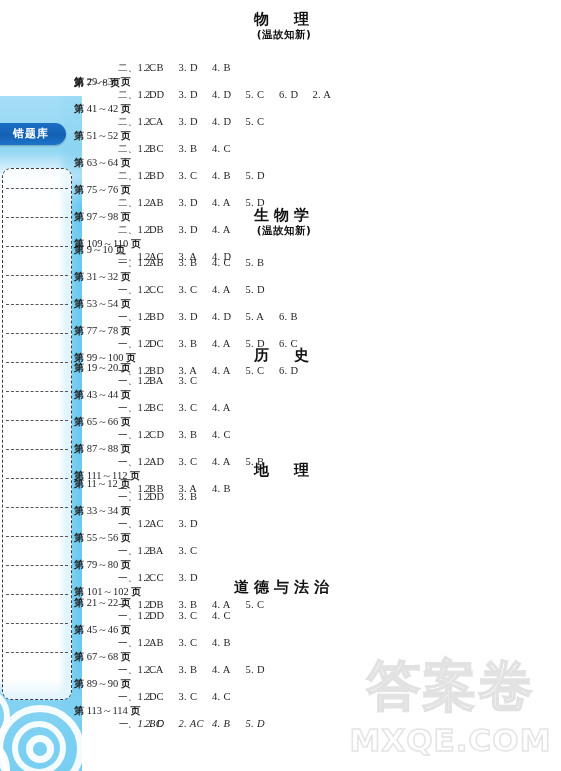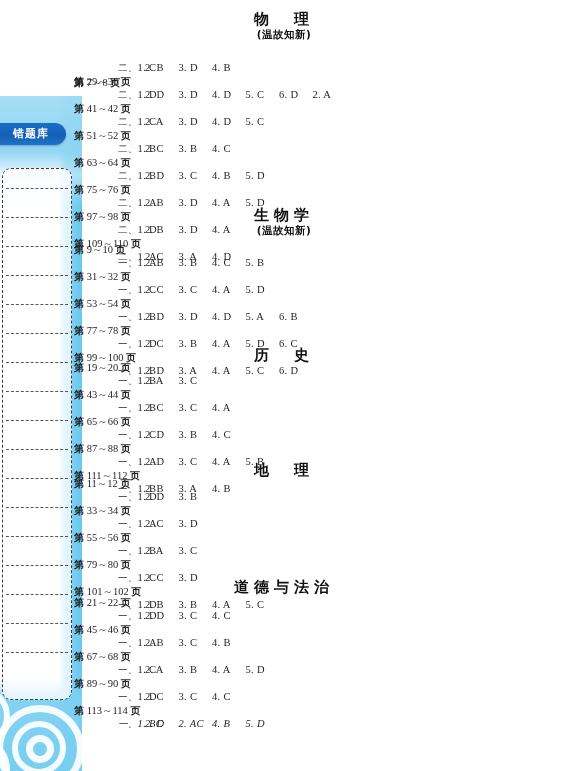--- a/index.html
+++ b/index.html
@@ -479,13 +479,15 @@
         <span class="ans-cell ans-first" style="left: 44px;"><span class="zh">一、</span>1. BC</span>
         <span class="ans-cell" style="left: 71px;">2. D</span>
         <span class="ans-cell" style="left: 104.5px;">2. AC</span>
         <span class="ans-cell" style="left: 138px;">4. B</span>
         <span class="ans-cell" style="left: 171.5px;">5. D</span>
       </div>
     </div>
   </div>
 
 <div id="watermark">
+  <div class="wm-top">答案卷</div>
+  <div class="wm-bot">MXQE.COM</div>
 </div>
 
 </body></html>

